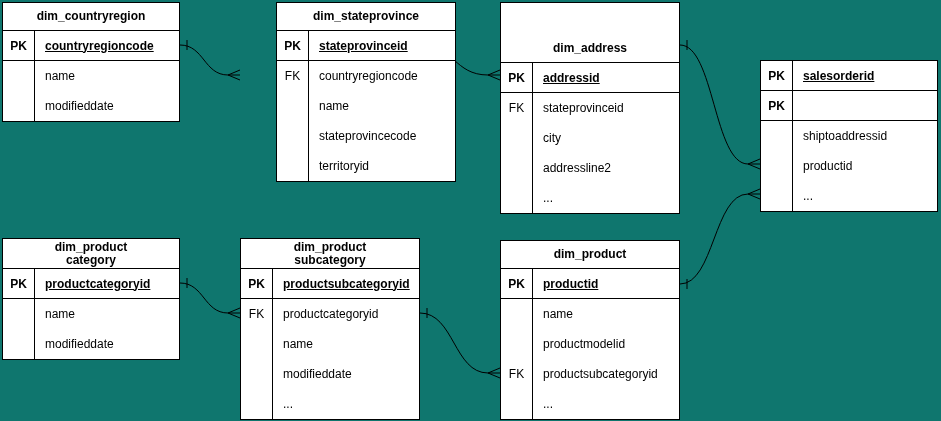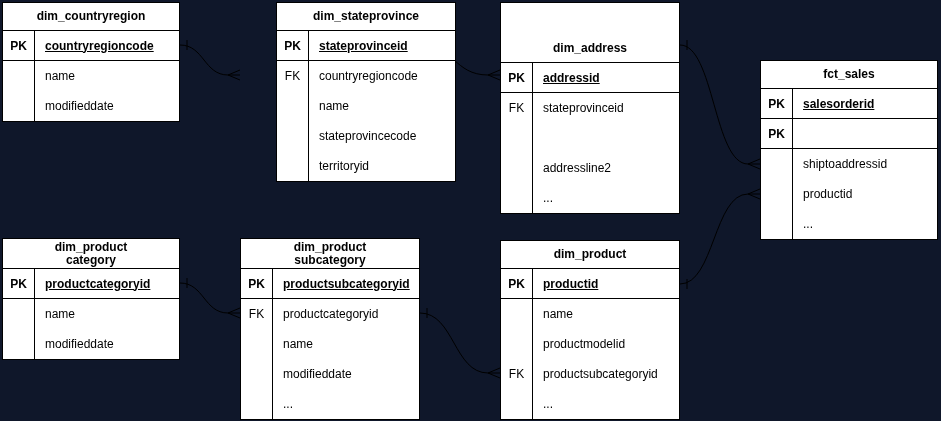--- a/index.html
+++ b/index.html
@@ -1,17 +1,17 @@
 <!DOCTYPE html>
 <html><head>
 <meta charset="utf-8">
 <style>
   html, body { margin:0; padding:0; background:#ffffff; }
   #canvas {
-    position:relative; width:941px; height:421px; background:#0f172a;
+    position:relative; width:941px; height:421px; background:#0f766e;
     font-family:"Liberation Sans", sans-serif; font-size:12px; color:#000000;
     overflow:hidden;
   }
   .ertable {
     position:absolute; background:#ffffff; border:1px solid #000000;
     box-sizing:border-box;
   }
   .er-title {
     display:flex; flex-direction:column; align-items:center; justify-content:center;
     font-weight:bold; line-height:13px; border-bottom:1px solid #000000;
@@ -115,34 +115,32 @@
       <div class="er-row pk">
         <div class="er-key">PK</div>
         <div class="er-field">addressid</div>
       </div>
       <div class="er-row">
         <div class="er-key">FK</div>
         <div class="er-field">stateprovinceid</div>
       </div>
       <div class="er-row">
         <div class="er-key"></div>
+        <div class="er-field">city</div>
       </div>
       <div class="er-row">
         <div class="er-key"></div>
         <div class="er-field">addressline2</div>
       </div>
       <div class="er-row">
         <div class="er-key"></div>
         <div class="er-field">...</div>
       </div>
     </div>
     <div class="ertable" style="left: 760px; top: 60px; width: 178px;">
-      <div class="er-title" style="height: 28px;">
-        <div>fct_sales</div>
-      </div>
       <div class="er-row pk">
         <div class="er-key">PK</div>
         <div class="er-field">salesorderid</div>
       </div>
       <div class="er-row pk">
         <div class="er-key">PK</div>
       </div>
       <div class="er-row">
         <div class="er-key"></div>
         <div class="er-field">shiptoaddressid</div>

